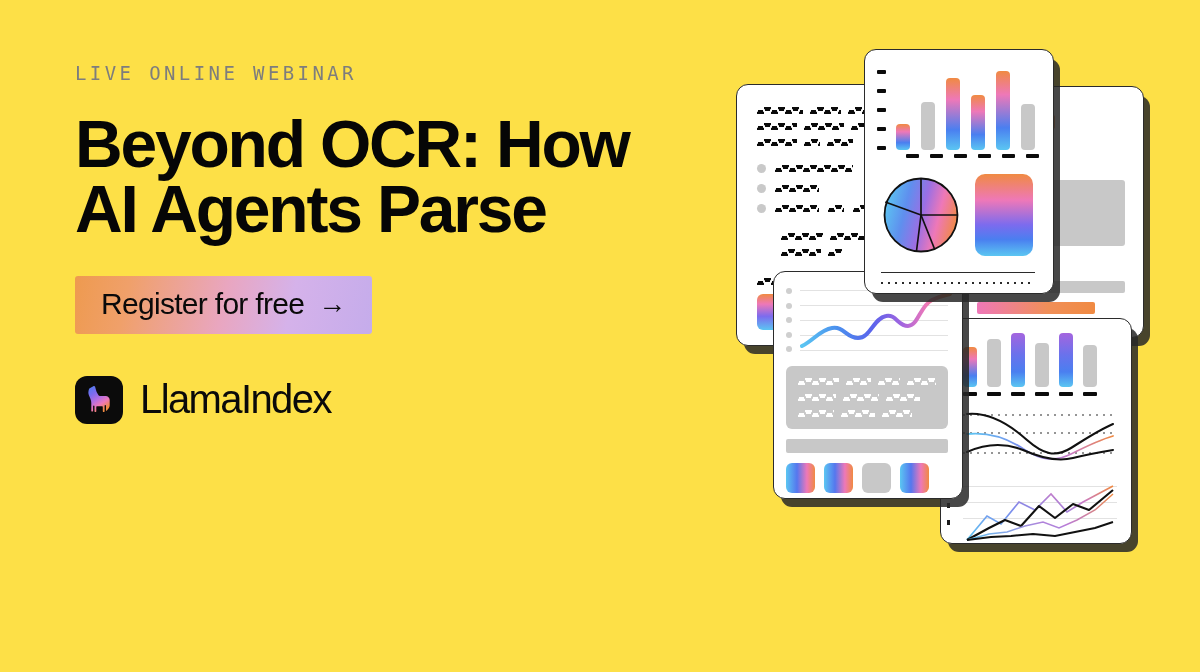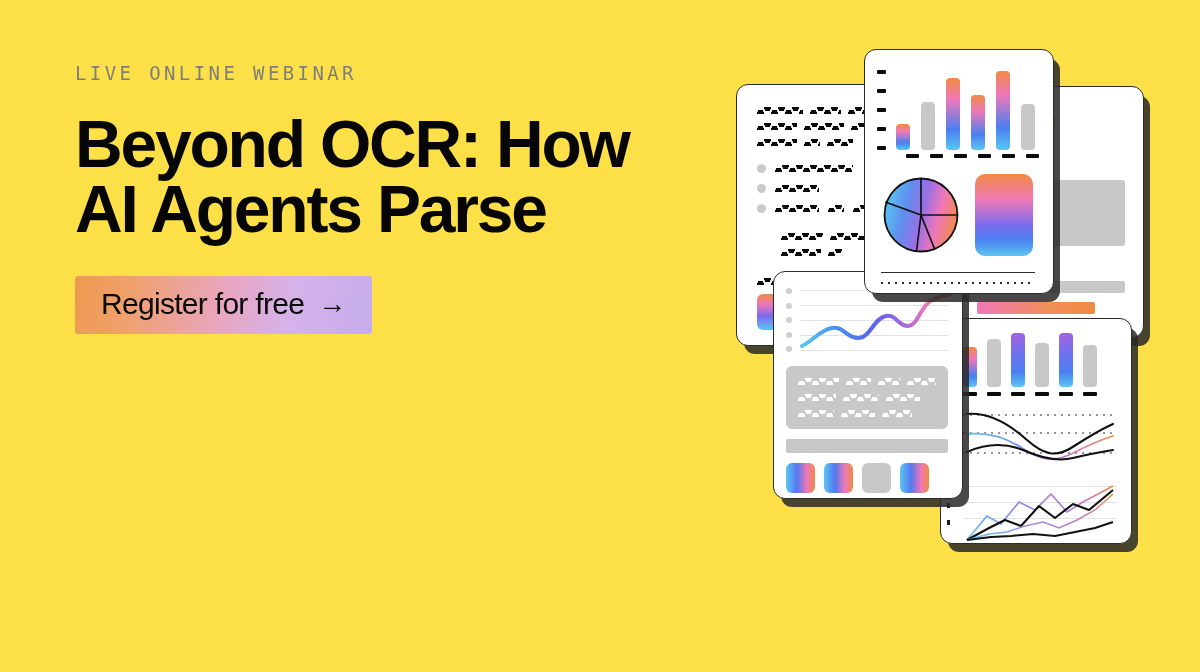--- a/index.html
+++ b/index.html
@@ -169,20 +169,42 @@
     </h1>
 
 
     <div class="cta-wrap">
       <button class="cta">
         <span>Register for free</span>
         <span class="arrow">→</span>
       </button>
     </div>
 
+    <div class="logo-row">
+      <span class="logo-mark">
+        <svg width="34" height="34" viewBox="0 0 34 34" aria-hidden="true">
+          <defs>
+            <linearGradient id="llamaGrad" x1="0" y1="0" x2="0.55" y2="1">
+              <stop offset="0%" stop-color="#4A7FF0"></stop>
+              <stop offset="32%" stop-color="#7C6BEE"></stop>
+              <stop offset="58%" stop-color="#B96FE0"></stop>
+              <stop offset="78%" stop-color="#EE78B8"></stop>
+              <stop offset="100%" stop-color="#F08A42"></stop>
+            </linearGradient>
+          </defs>
+          <path fill="url(#llamaGrad)" d="M11.3 3.2c0.7-0.5 1.6-0.2 1.8 0.6l0.9 3.3c0.2 0.8 0.5 1.6 0.9 2.3l1.6 2.8
+            c0.3 0.5 0.8 0.8 1.4 0.8h5.8c2.2 0 4 1.8 4 4v5.4c0 0.9-0.3 1.8-0.8 2.5l-2 2.7c-0.3 0.4-0.9 0.2-0.9-0.3v-4.6
+            c0-0.4-0.3-0.7-0.7-0.7s-0.7 0.3-0.7 0.7v5.5c0 0.5-0.4 0.9-0.9 0.9s-0.9-0.4-0.9-0.9v-4.4c0-0.4-0.3-0.6-0.6-0.6
+            h-5.3c-0.4 0-0.6 0.3-0.6 0.6v4.4c0 0.5-0.4 0.9-0.9 0.9s-0.9-0.4-0.9-0.9v-4.9c0-0.4-0.3-0.7-0.7-0.7
+            s-0.7 0.3-0.7 0.7v4.4c0 0.5-0.4 0.9-0.9 0.9s-0.9-0.4-0.9-0.9v-7.6c0-1.5-0.3-3-0.9-4.4l-1.6-3.8
+            c-0.5-1.2-0.6-2.5-0.3-3.8l0.4-1.6c0.1-0.5 0.4-0.9 0.8-1.2z"></path>
+        </svg>
+      </span>
+      <span class="logo-word">LlamaIndex</span>
+    </div>
   </div>
 
   <div class="illus">
 
     <div class="card card-left">
       <div style="padding:22px 16px 0 20px;">
         <div class="squig-row">
             <div class="squig" style="width:54px"></div>
             <div class="squig" style="width:36px"></div>
             <div class="squig" style="width:20px"></div>

